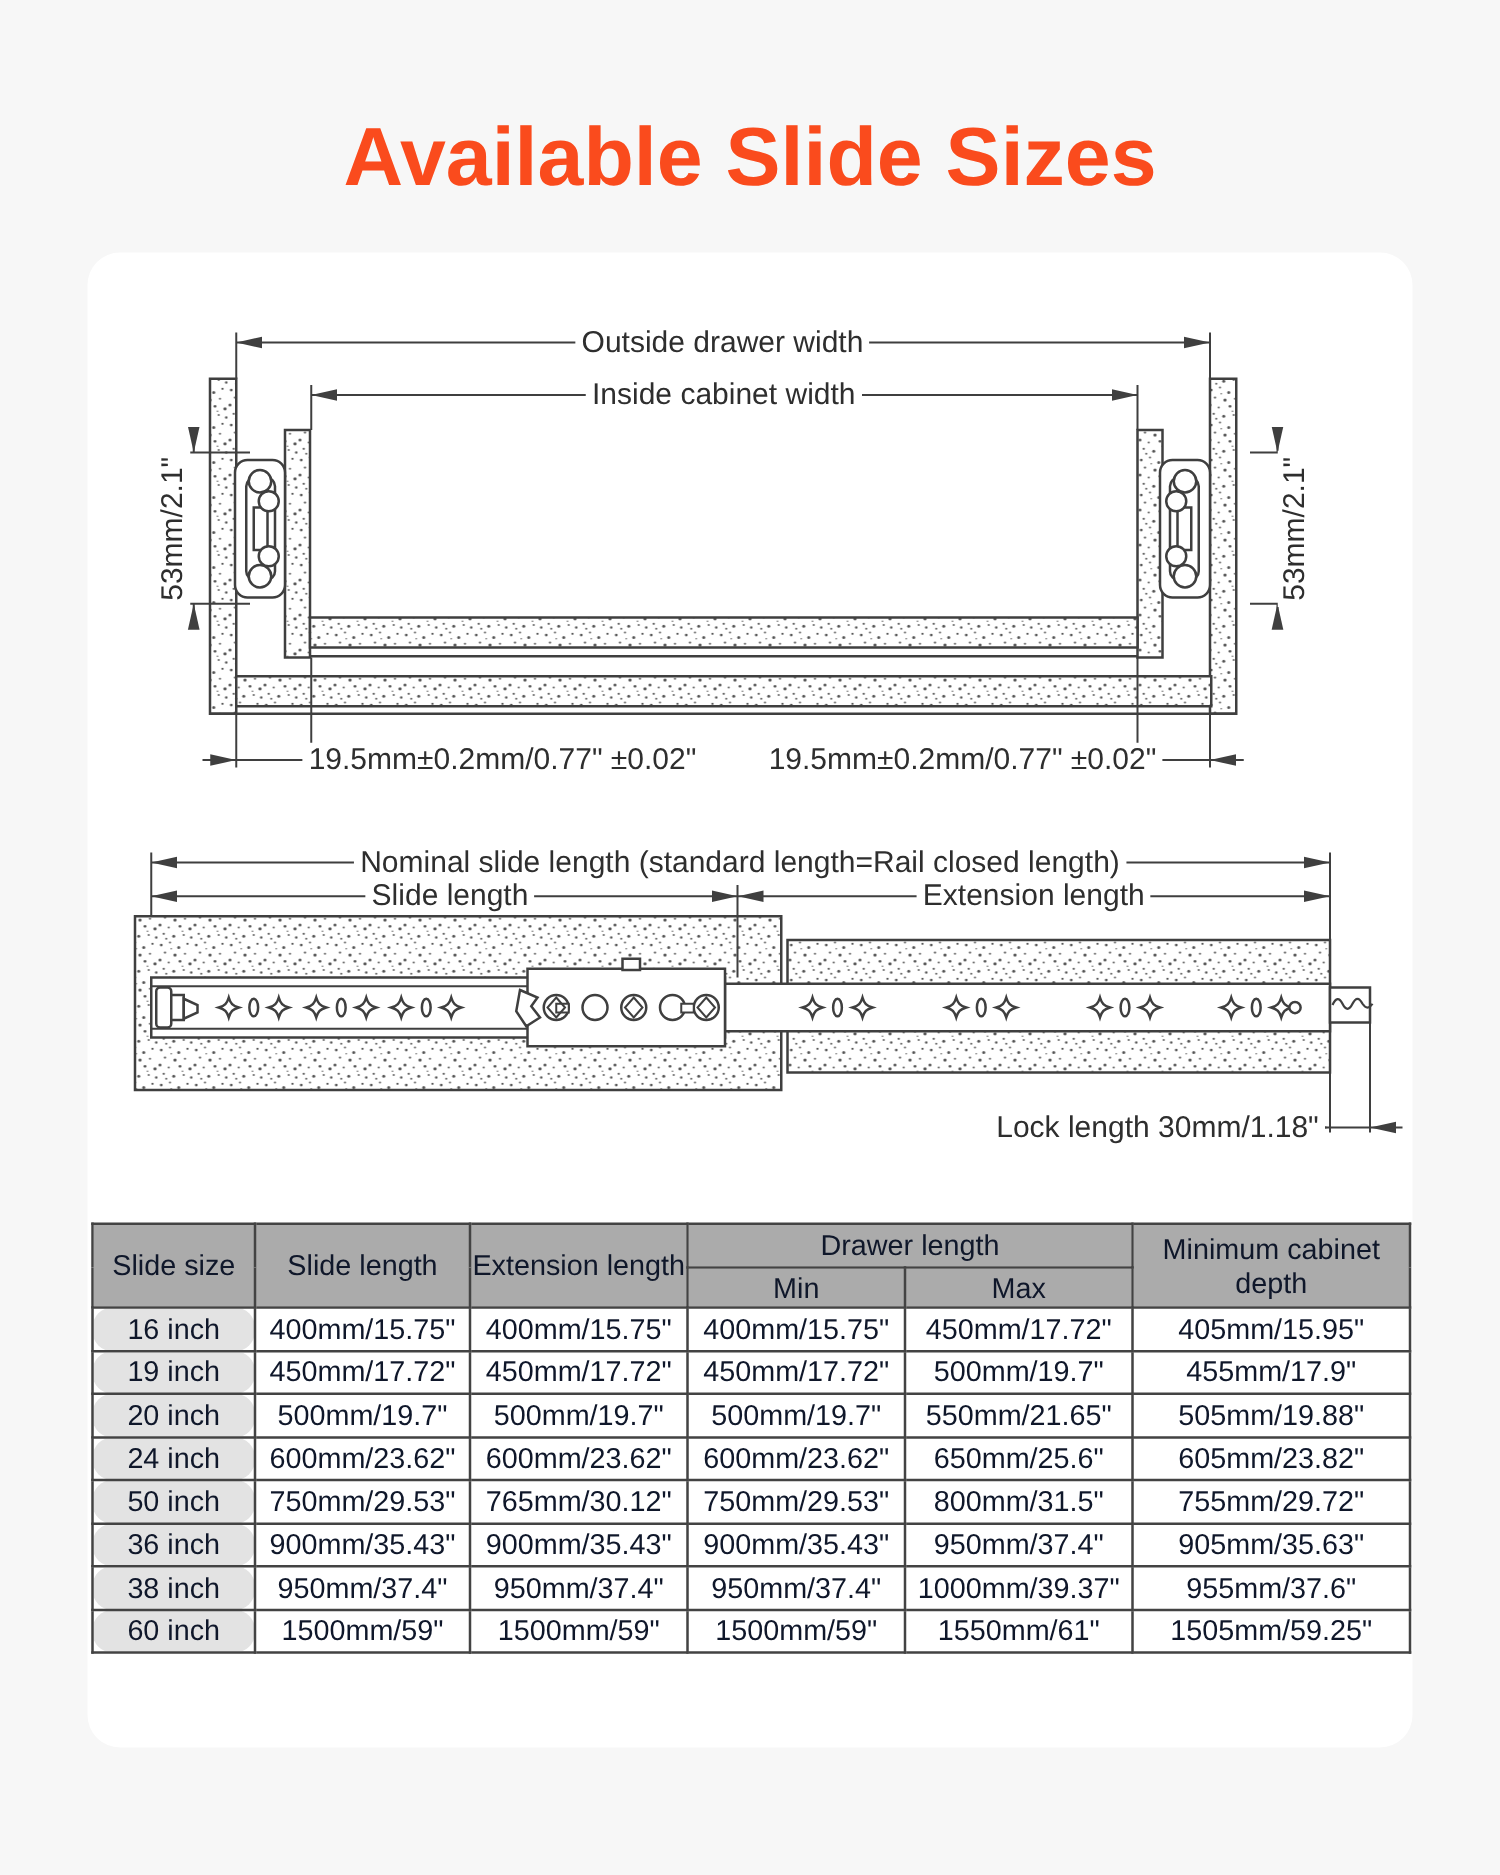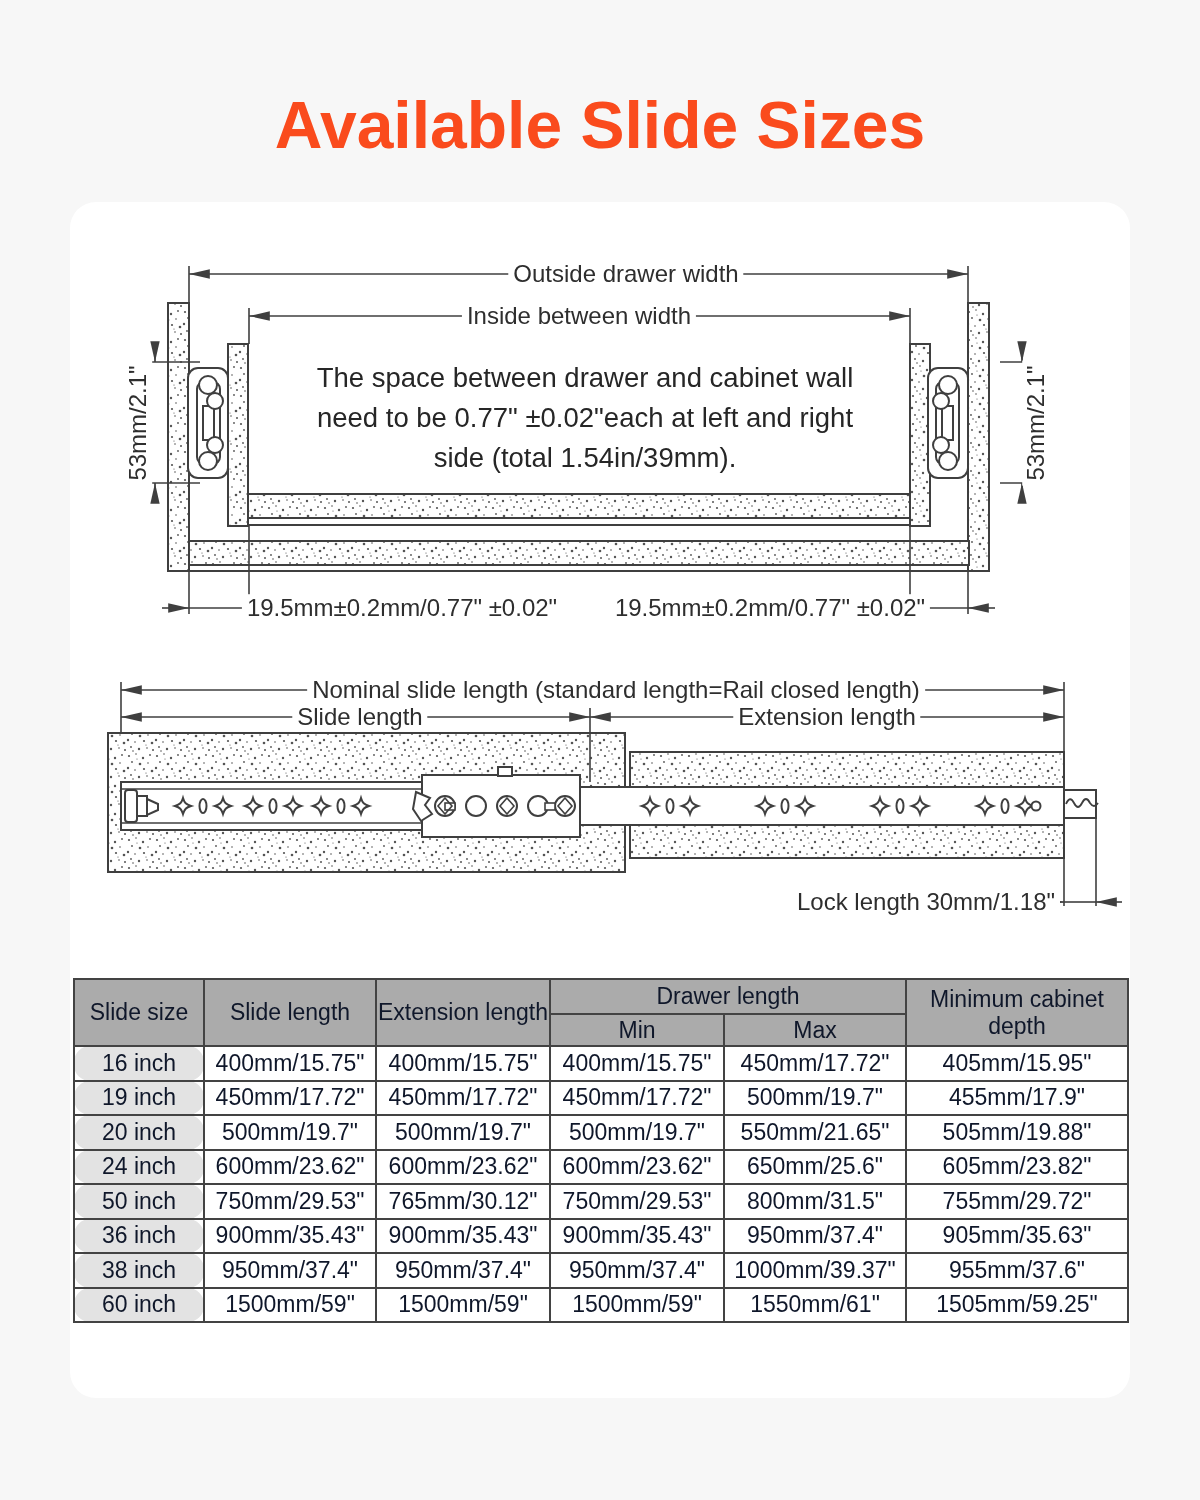--- a/index.html
+++ b/index.html
@@ -147,25 +147,22 @@
       <line class="ln" x1="119" y1="356" x2="178" y2="356"></line>
       <line class="ln" x1="178" y1="356" x2="205" y2="356" marker-start="url(#arrA)"></line>
     </g>
     <g stroke-width="1.6">
       <line class="ln" x1="813" y1="356" x2="840" y2="356" marker-end="url(#arrA)"></line>
       <line class="ln" x1="840" y1="356" x2="898" y2="356"></line>
       <line class="ln" x1="898" y1="356" x2="925" y2="356" marker-start="url(#arrA)"></line>
     </g>
   </svg>
 
-  <div class="lbl" style="left:508px;top:72px;margin-left:48px;">Outside drawer width</div>
-  <div class="lbl" style="left:509px;top:114px;">Inside between width</div>
-  <div class="note">The space between drawer and cabinet wall
-need to be 0.77" ±0.02"each at left and right
-side (total 1.54in/39mm).</div>
+  <div class="lbl" style="left:508px;top:72px;">Outside drawer width</div>
+  <div class="lbl" style="left:509px;top:114px;">Inside cabinet width</div>
   <div class="lbl rot" style="left:68px;top:221px;">53mm/2.1"</div>
   <div class="lbl rot" style="left:966px;top:221px;">53mm/2.1"</div>
   <div class="lbl" style="left:332px;top:406px;">19.5mm±0.2mm/0.77" ±0.02"</div>
   <div class="lbl" style="left:700px;top:406px;">19.5mm±0.2mm/0.77" ±0.02"</div>
 
   <svg class="svgwrap" style="top:438px;" width="1060" height="290" viewBox="0 0 1060 290">
     <defs>
       <pattern id="stipB" width="28" height="28" patternUnits="userSpaceOnUse">
         <rect width="28" height="28" fill="#ffffff"></rect>
         <g fill="#555555">
@@ -264,21 +261,21 @@
 
     <g stroke-width="1.6">
       <line class="ln" x1="994" y1="185" x2="994" y2="266"></line>
       <line class="ln" x1="1026" y1="178" x2="1026" y2="266"></line>
       <line class="ln" x1="968" y1="262" x2="994" y2="262" marker-end="url(#arrB)"></line>
       <line class="ln" x1="994" y1="262" x2="1026" y2="262"></line>
       <line class="ln" x1="1026" y1="262" x2="1052" y2="262" marker-start="url(#arrB)"></line>
     </g>
   </svg>
 
-  <div class="lbl" style="left:522px;top:488px;margin-left:24px;">Nominal slide length (standard length=Rail closed length)</div>
+  <div class="lbl" style="left:522px;top:488px;">Nominal slide length (standard length=Rail closed length)</div>
   <div class="lbl" style="left:290px;top:515px;">Slide length</div>
   <div class="lbl" style="left:757px;top:515px;">Extension length</div>
   <div class="lbl" style="left:856px;top:700px;">Lock length 30mm/1.18"</div>
 
   <table class="sizes">
     <colgroup>
       <col style="width:130px">
         <col style="width:172px">
         <col style="width:174px">
       <col style="width:174px">

